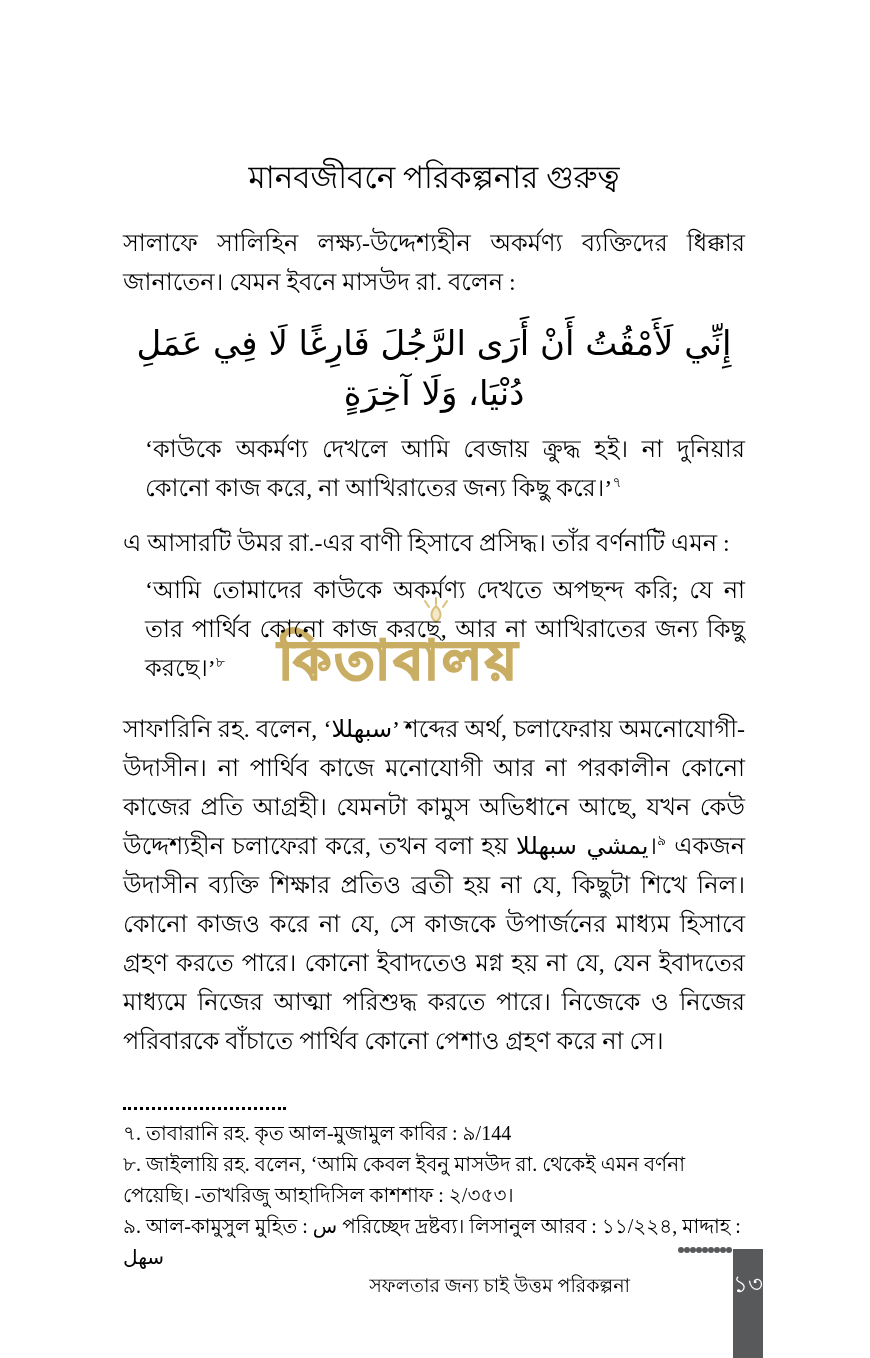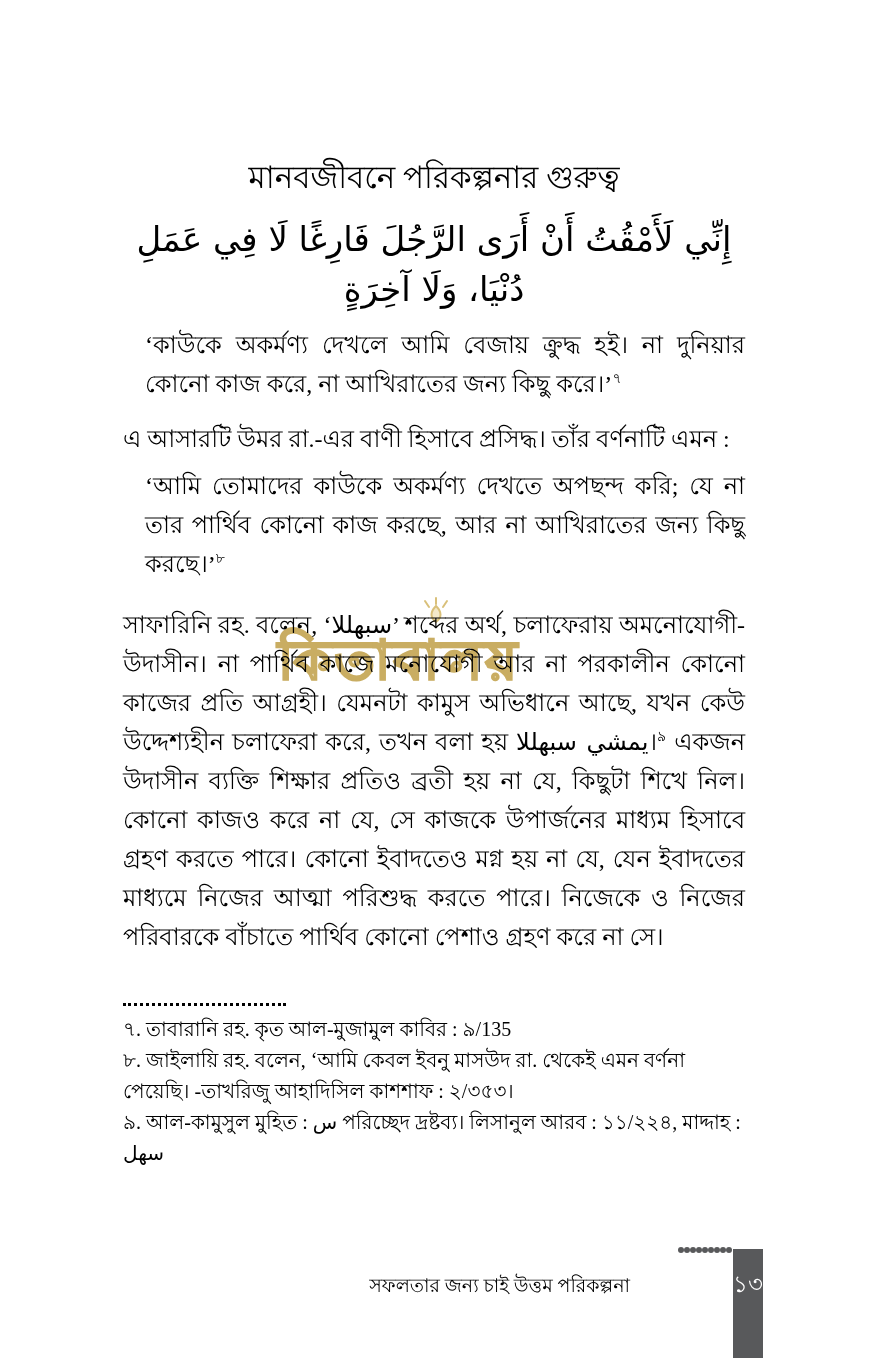--- a/index.html
+++ b/index.html
@@ -66,36 +66,37 @@
         <line x1="44" y1="5" x2="40" y2="11"></line>
       </g>
     </svg>
     <span class="wm-text">কিতাবালয়</span>
   </div>
 
   <div class="content">
 
     <h1 class="chapter-title">মানবজীবনে পরিকল্পনার গুরুত্ব</h1>
 
+    <p class="body-text intro">সালাফে সালিহিন লক্ষ্য-উদ্দেশ্যহীন অকর্মণ্য ব্যক্তিদের ধিক্কার জানাতেন। যেমন ইবনে মাসউদ রা. বলেন :</p>
 
     <p class="arabic-block-1">إِنِّي لَأَمْقُتُ أَنْ أَرَى الرَّجُلَ فَارِغًا لَا فِي عَمَلِ دُنْيَا، وَلَا آخِرَةٍ</p>
 
     <p class="body-text quote"><span>‘কাউকে অকর্মণ্য দেখলে আমি বেজায় ক্রুদ্ধ হই। না দুনিয়ার কোনো কাজ করে, না আখিরাতের জন্য কিছু করে।’</span><sup class="fn-ref">৭</sup></p>
 
     <p class="body-text para-2">এ আসারটি উমর রা.-এর বাণী হিসাবে প্রসিদ্ধ। তাঁর বর্ণনাটি এমন :</p>
 
 
     <p class="body-text quote quote-2"><span>‘আমি তোমাদের কাউকে অকর্মণ্য দেখতে অপছন্দ করি; যে না তার পার্থিব কোনো কাজ করছে, আর না আখিরাতের জন্য কিছু করছে।’</span><sup class="fn-ref">৮</sup></p>
 
     <p class="body-text main-para"><span>সাফারিনি রহ. বলেন, ‘</span><span class="ar-inline">سبهللا</span><span>’ শব্দের অর্থ, চলাফেরায় অমনোযোগী-উদাসীন। না পার্থিব কাজে মনোযোগী আর না পরকালীন কোনো কাজের প্রতি আগ্রহী। যেমনটা কামুস অভিধানে আছে, যখন কেউ উদ্দেশ্যহীন চলাফেরা করে, তখন বলা হয় </span><span class="ar-inline">يمشي سبهللا</span><span>।</span><sup class="fn-ref">৯</sup><span> একজন উদাসীন ব্যক্তি শিক্ষার প্রতিও ব্রতী হয় না যে, কিছুটা শিখে নিল। কোনো কাজও করে না যে, সে কাজকে উপার্জনের মাধ্যম হিসাবে গ্রহণ করতে পারে। কোনো ইবাদতেও মগ্ন হয় না যে, যেন ইবাদতের মাধ্যমে নিজের আত্মা পরিশুদ্ধ করতে পারে। নিজেকে ও নিজের পরিবারকে বাঁচাতে পার্থিব কোনো পেশাও গ্রহণ করে না সে।</span></p>
 
     <div class="fn-sep"></div>
 
     <div class="footnotes">
-      <p class="footnote-row"><span>৭.</span><span> তাবারানি রহ. কৃত আল-মুজামুল কাবির : ৯/135</span></p>
+      <p class="footnote-row"><span>৭.</span><span> তাবারানি রহ. কৃত আল-মুজামুল কাবির : ৯/144</span></p>
       <p class="footnote-row"><span>৮.</span><span> জাইলায়ি রহ. বলেন, ‘আমি কেবল ইবনু মাসউদ রা. থেকেই এমন বর্ণনা পেয়েছি। -তাখরিজু আহাদিসিল কাশশাফ : ২/৩৫৩।</span></p>
       <p class="footnote-row"><span>৯.</span><span> আল-কামুসুল মুহিত : </span><span class="ar-inline">س</span><span> পরিচ্ছেদ দ্রষ্টব্য। লিসানুল আরব : ১১/২২৪, মাদ্দাহ : </span><span class="ar-inline">سهل</span></p>
     </div>
 
   </div>
 
   <div class="footer-title">সফলতার জন্য চাই উত্তম পরিকল্পনা</div>
 
   <div class="page-tab">
     <div class="tab-dots">

